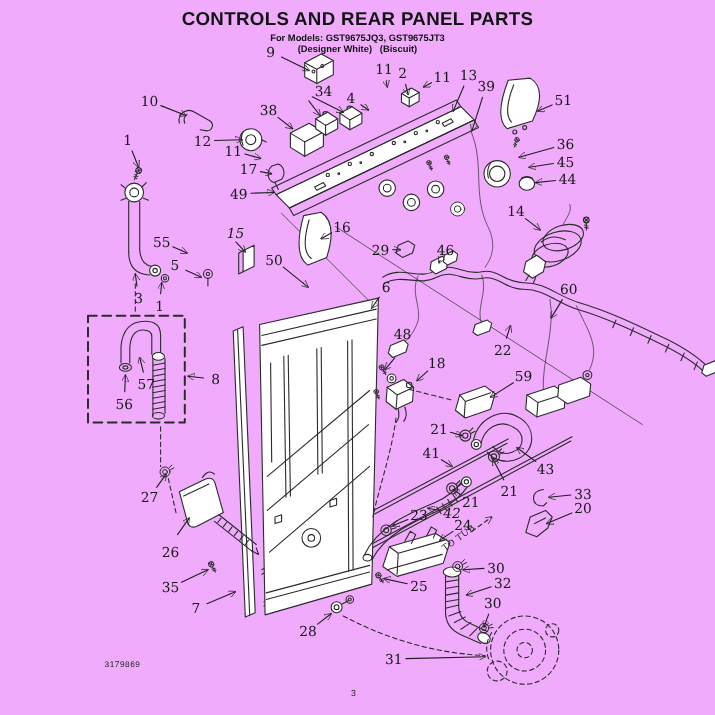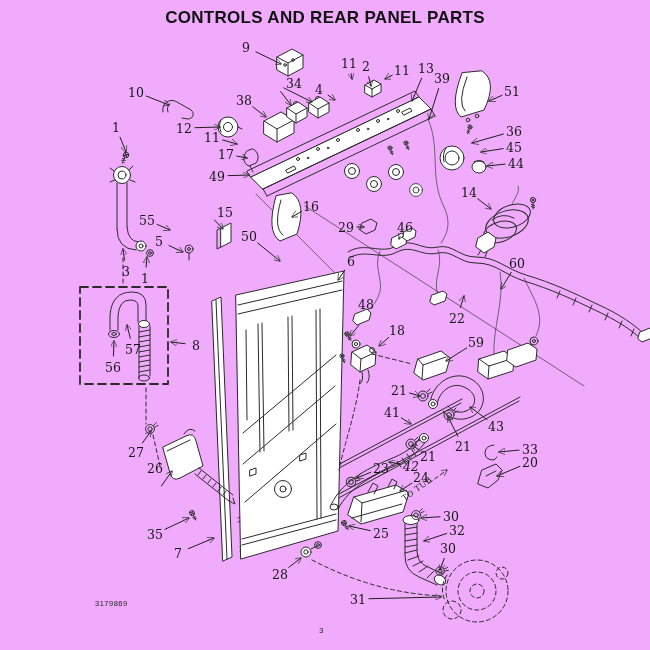--- a/index.html
+++ b/index.html
@@ -24,20 +24,22 @@
   .ftr{position:absolute;color:#222;}
   #docnum{left:95px;top:599px;font-size:7.5px;letter-spacing:.5px;}
   #pagenum{left:319px;top:626px;font-size:8px;}
 </style>
 </head>
 <body>
 
 <div id="page">
 
   <div id="title" class="hdr">CONTROLS AND REAR PANEL PARTS</div>
+  <div id="models" class="hdr">For Models: GST9675JQ3, GST9675JT3</div>
+  <div id="finish" class="hdr">(Designer White)&nbsp;&nbsp;&nbsp;(Biscuit)</div>
 
   <svg id="art" width="650" height="650" viewBox="0 0 650 650">
     <defs>
       <marker id="arrow" viewBox="0 0 10 10" refX="9" refY="5" markerWidth="6.5" markerHeight="6.5" orient="auto-start-reverse">
         <path d="M0,0 L10,5 L0,10 z" fill="#1f1f1f" stroke="none"></path>
       </marker>
       <g id="screw">
         <circle r="2.6"></circle>
         <path d="M-1.8,-1.8 L1.8,1.8 M-1.6,1.6 L1.2,-1.2"></path>
         <path d="M0,2.6 L0,9 M-1.6,4.6 L1.6,5.4 M-1.6,6.6 L1.6,7.4"></path>
@@ -406,39 +408,39 @@
       <div class="plabel" style="left: 366px; top: 66px;">2</div>
       <div class="plabel" style="left: 402px; top: 70px;">11</div>
       <div class="plabel" style="left: 426px; top: 68px;">13</div>
       <div class="plabel" style="left: 442px; top: 78px;">39</div>
       <div class="plabel" style="left: 512px; top: 91px;">51</div>
       <div class="plabel" style="left: 514px; top: 131px;">36</div>
       <div class="plabel" style="left: 514px; top: 147px;">45</div>
       <div class="plabel" style="left: 516px; top: 163px;">44</div>
       <div class="plabel" style="left: 469px; top: 192px;">14</div>
       <div class="plabel" style="left: 311px; top: 206px;">16</div>
-      <div class="plabel" style="left: 225px; top: 212px;">15</div>
+      <div class="plabel" style="left: 214px; top: 212px; font-style: italic;">15</div>
       <div class="plabel" style="left: 147px; top: 220px;">55</div>
       <div class="plabel" style="left: 159px; top: 241px;">5</div>
       <div class="plabel" style="left: 249px; top: 236px;">50</div>
       <div class="plabel" style="left: 126px; top: 271px;">3</div>
       <div class="plabel" style="left: 145px; top: 278px;">1</div>
       <div class="plabel" style="left: 346px; top: 227px;">29</div>
       <div class="plabel" style="left: 405px; top: 227px;">46</div>
       <div class="plabel" style="left: 351px; top: 261px;">6</div>
       <div class="plabel" style="left: 517px; top: 263px;">60</div>
       <div class="plabel" style="left: 457px; top: 318px;">22</div>
       <div class="plabel" style="left: 366px; top: 304px;">48</div>
       <div class="plabel" style="left: 397px; top: 330px;">18</div>
       <div class="plabel" style="left: 476px; top: 342px;">59</div>
       <div class="plabel" style="left: 196px; top: 345px;">8</div>
       <div class="plabel" style="left: 133px; top: 349px;">57</div>
       <div class="plabel" style="left: 113px; top: 367px;">56</div>
       <div class="plabel" style="left: 136px; top: 452px;">27</div>
-      <div class="plabel" style="left: 155px; top: 468px;">26</div>
+      <div class="plabel" style="left: 155px; top: 502px;">26</div>
       <div class="plabel" style="left: 155px; top: 534px;">35</div>
       <div class="plabel" style="left: 178px; top: 553px;">7</div>
       <div class="plabel" style="left: 280px; top: 574px;">28</div>
       <div class="plabel" style="left: 399px; top: 390px;">21</div>
       <div class="plabel" style="left: 392px; top: 412px;">41</div>
       <div class="plabel" style="left: 428px; top: 456px;">21</div>
       <div class="plabel" style="left: 463px; top: 446px;">21</div>
       <div class="plabel" style="left: 411px; top: 466px; font-style: italic;">42</div>
       <div class="plabel" style="left: 381px; top: 468px;">23</div>
       <div class="plabel" style="left: 421px; top: 477px;">24</div>

